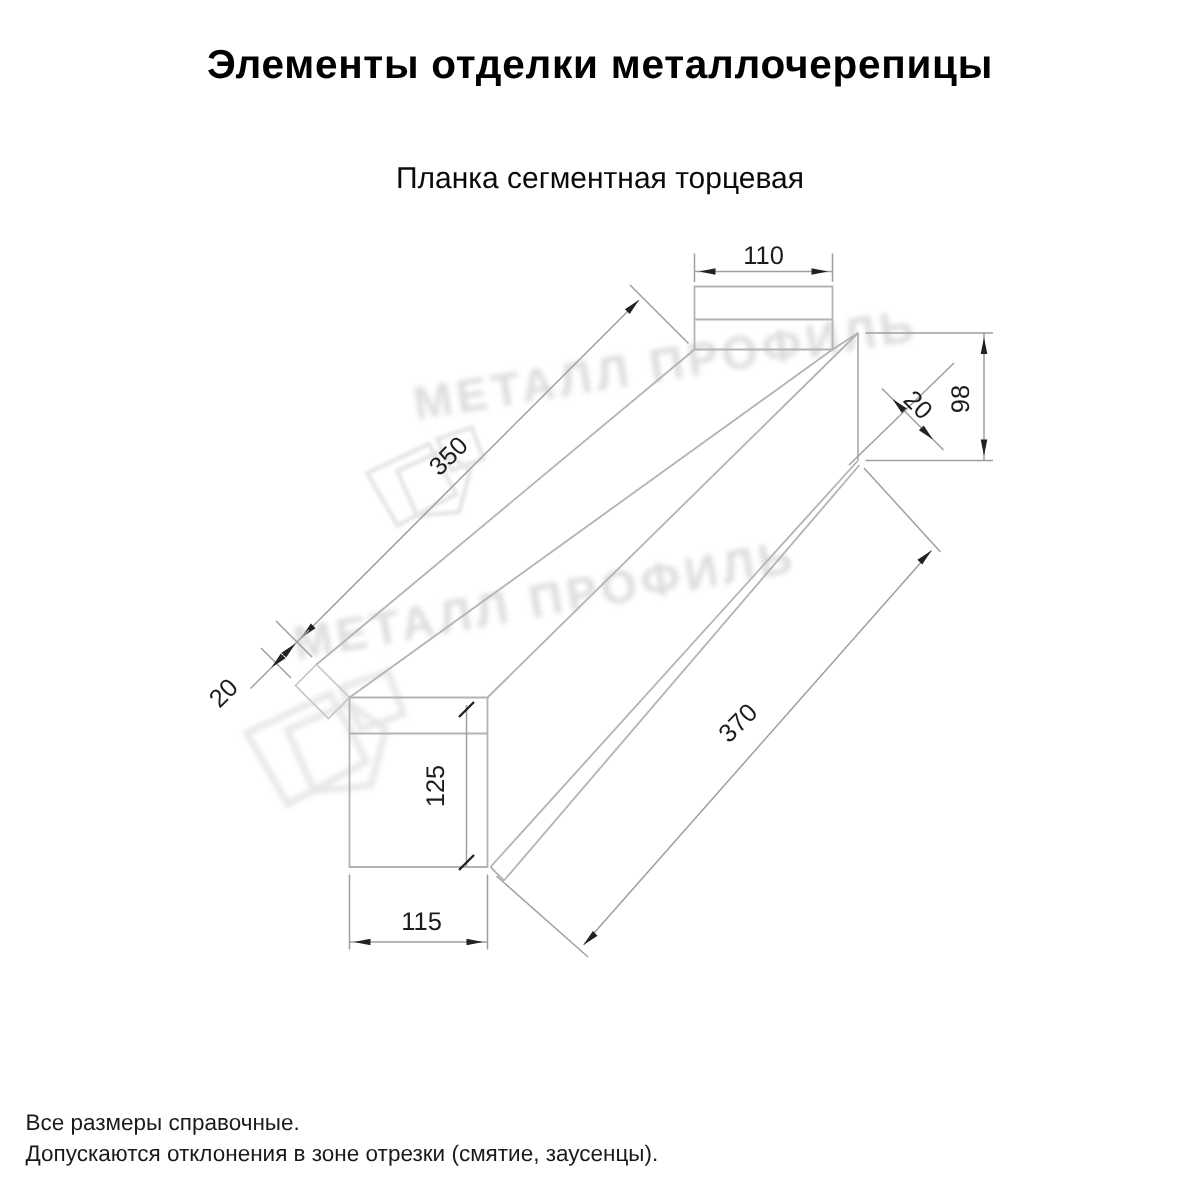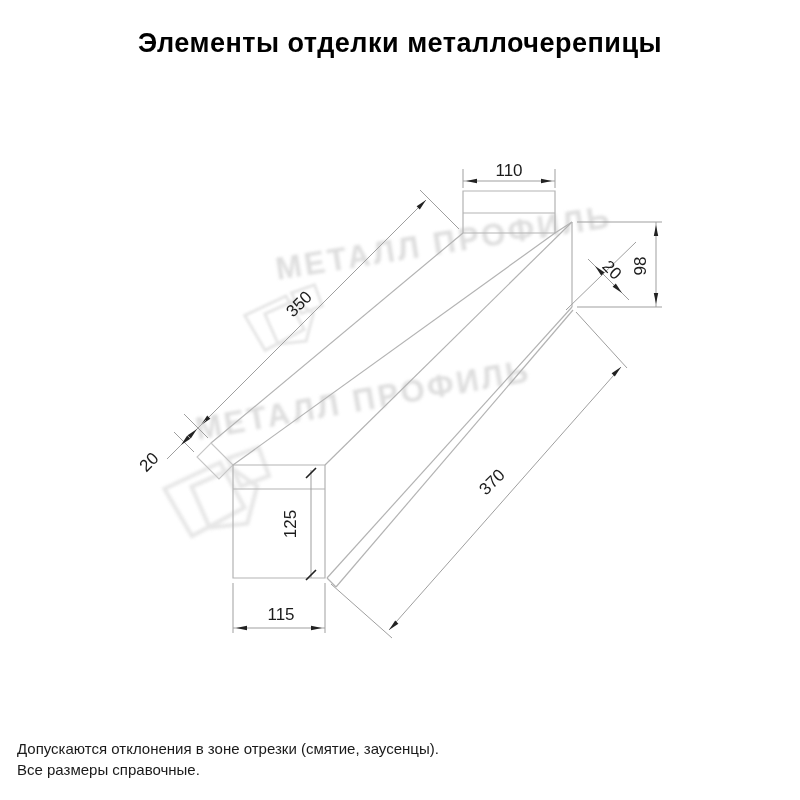--- a/index.html
+++ b/index.html
@@ -24,20 +24,21 @@
   .logo{stroke:#d6d6d6;stroke-width:3;fill:none;opacity:.6;filter:blur(1.2px);}
 </style>
 </head>
 <body>
 
 <div class="page">
 
   <div class="title">Элементы отделки металлочерепицы</div>
 
   <div class="subtitle">
+    <div>Планка сегментная торцевая</div>
   </div>
 
   <div class="wm wm1">МЕТАЛЛ ПРОФИЛЬ</div>
   <div class="wm wm2">МЕТАЛЛ ПРОФИЛЬ</div>
 
   <svg width="800" height="800" viewBox="0 0 800 800" style="position:absolute;left:0;top:0">
 
     <g class="logo" transform="translate(240,300) rotate(-10)">
       <path d="M2,16 L46,4 L58,40 L16,54 Z"></path>
       <path d="M22,18 L54,10 L70,26 L58,52 L30,50 Z"></path>
@@ -122,17 +123,17 @@
 
     <g>
       <path class="dim" d="M233,583 V633 M325,583 V633 M233,628 H325"></path>
       <polygon class="arrow" points="236,628 247,625.8 247,630.2"></polygon>
       <polygon class="arrow" points="322,628 311,625.8 311,630.2"></polygon>
       <text x="281" y="620" text-anchor="middle">115</text>
     </g>
   </svg>
 
   <div class="footer">
+    <div>Все размеры справочные.</div>
     <div>Допускаются отклонения в зоне отрезки (смятие, заусенцы).</div>
-    <div>Все размеры справочные.</div>
   </div>
 
 </div>
 
 </body></html>

